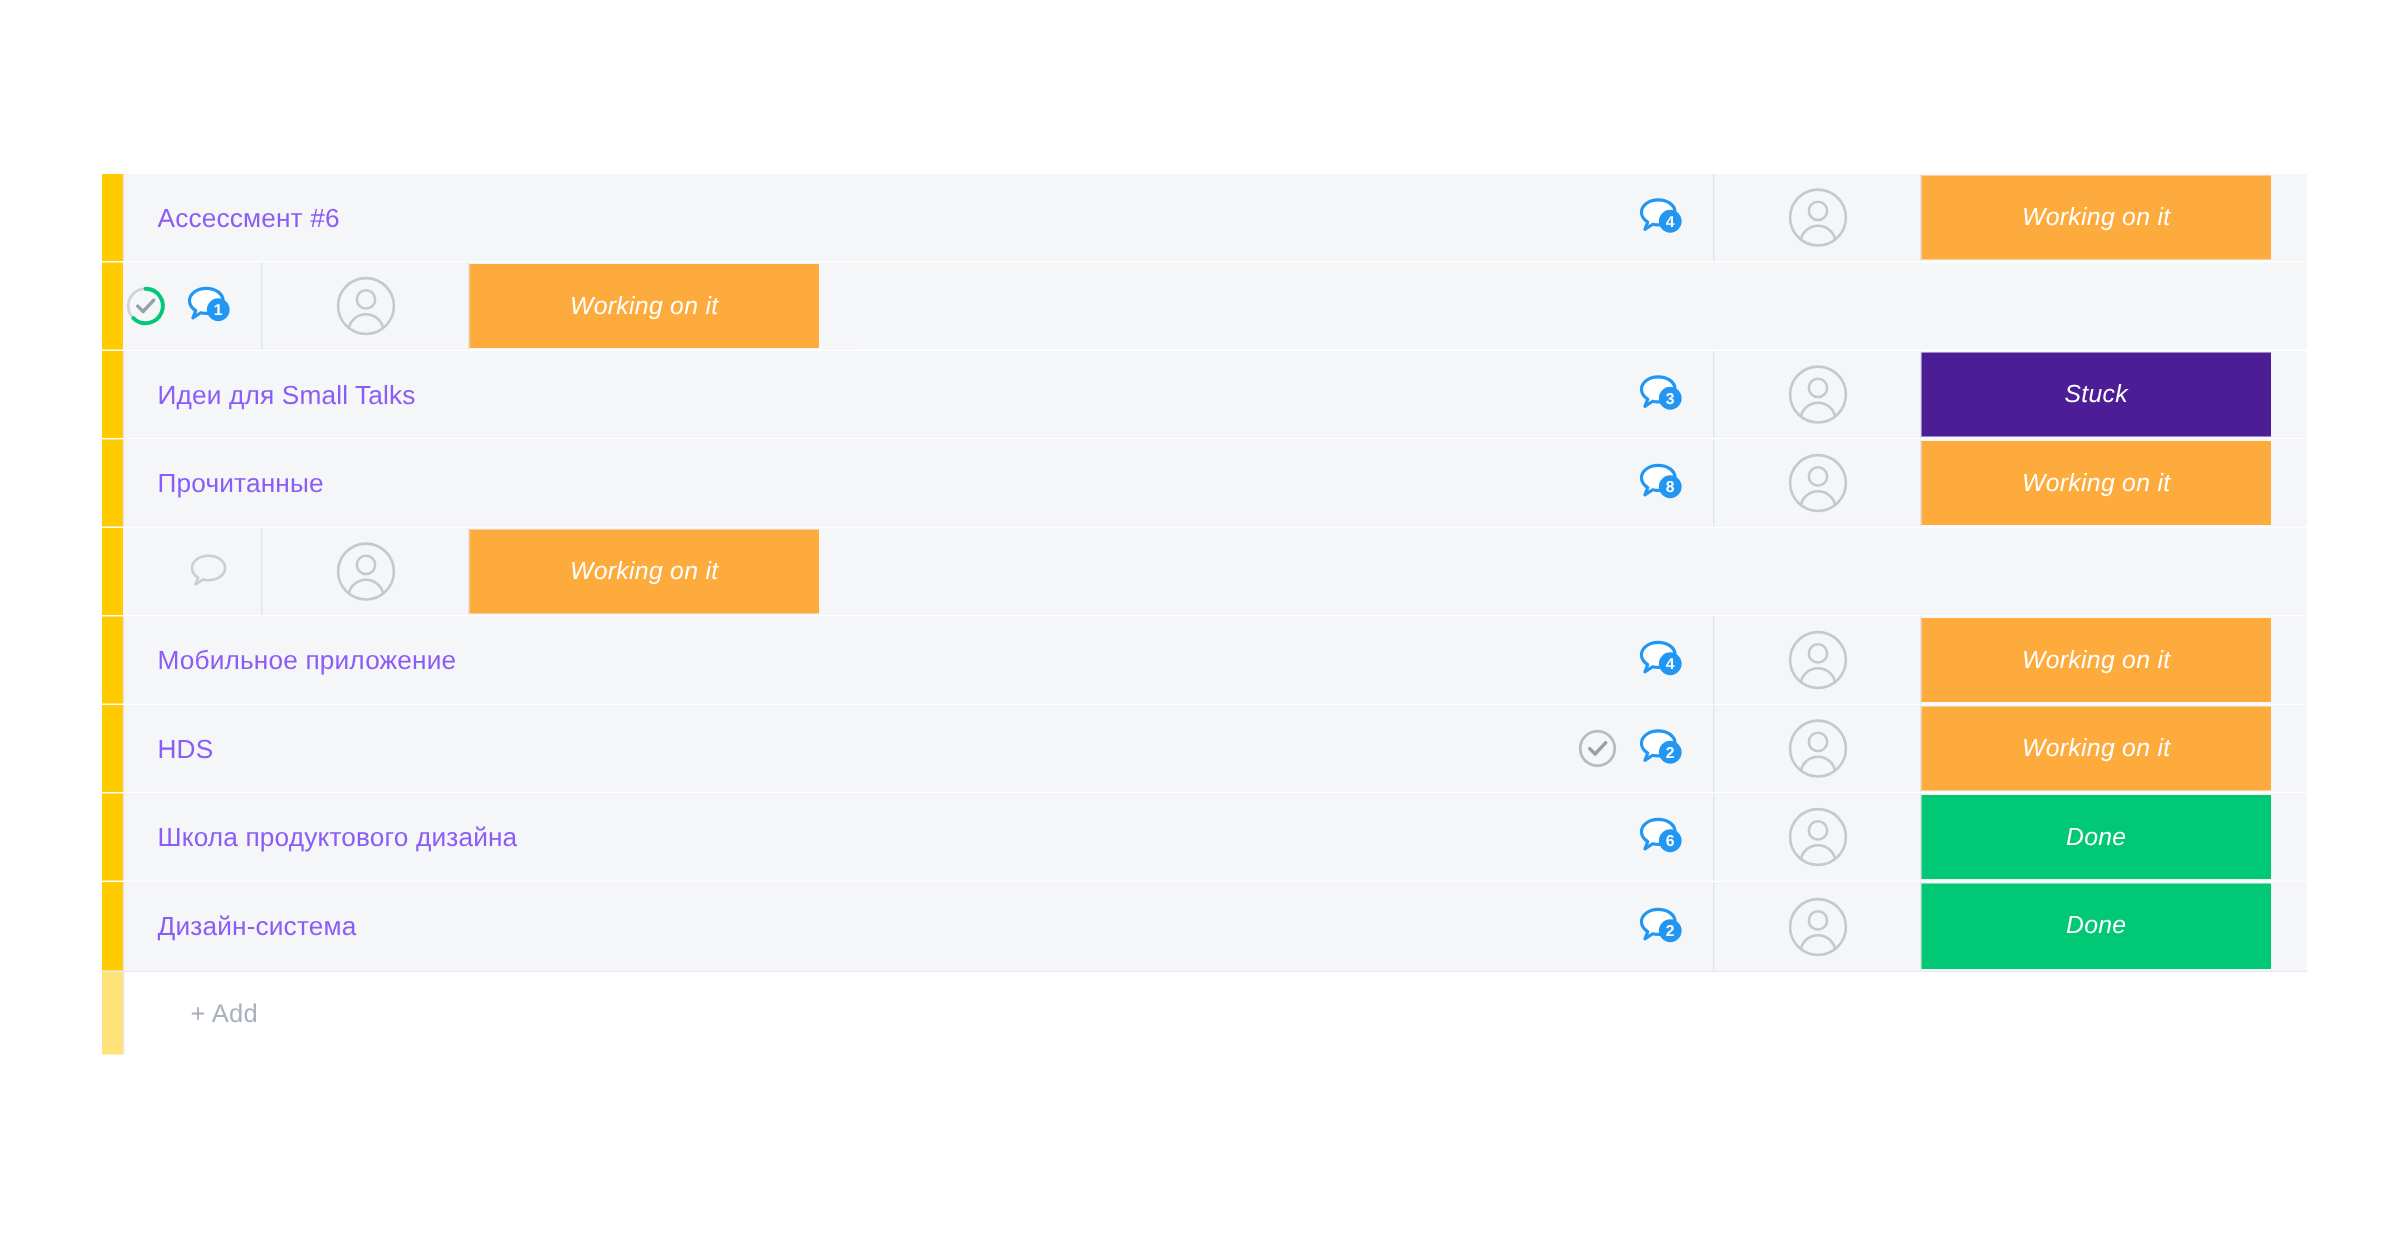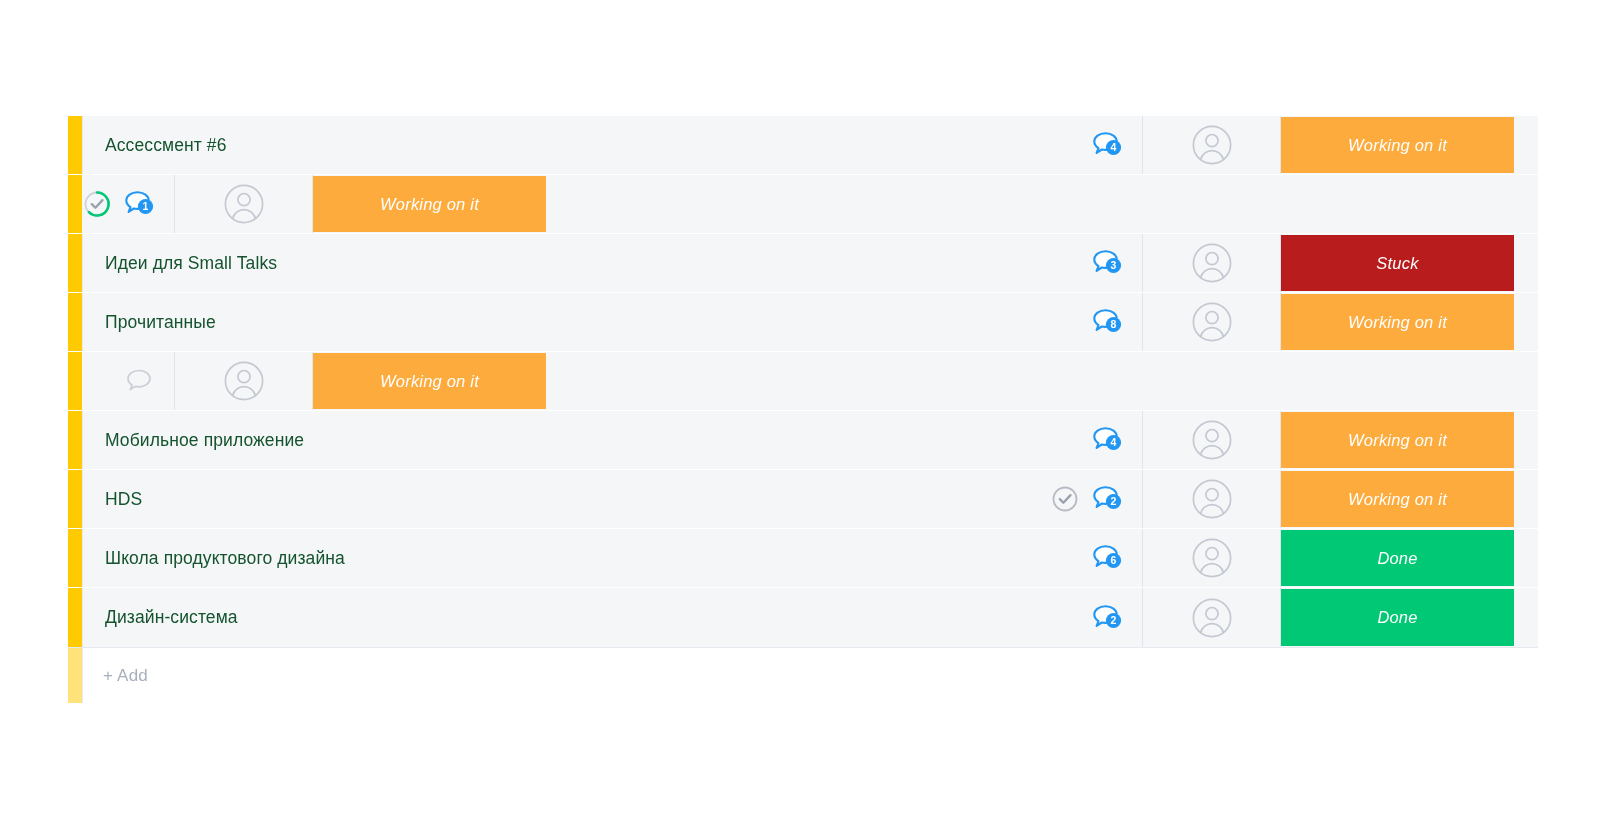--- a/index.html
+++ b/index.html
@@ -41,21 +41,21 @@
     display: flex;
     align-items: center;
     padding-left: 22px;
     border-left: 1px solid #e6e9ef;
     background: #f5f6f8;
     min-width: 0;
   }
 
   .row-name {
     font-size: 17.5px;
-    color: #14532d;
+    color: #8b5cf6;
     letter-spacing: 0.1px;
     white-space: nowrap;
     overflow: hidden;
     text-overflow: ellipsis;
   }
 
   
   .row-indicators {
     flex: 0 0 auto;
     display: flex;
@@ -109,21 +109,21 @@
   }
   .add-row-bar {
     width: 14px;
     flex: 0 0 14px;
     background: #ffe27a;
   }
   .add-row-cell {
     flex: 1 1 auto;
     display: flex;
     align-items: center;
-    padding-left: 20px;
+    padding-left: 44px;
     border-left: 1px solid #e6e9ef;
   }
   .add-row-label {
     font-size: 17px;
     color: #a9b0bd;
     letter-spacing: 0.2px;
   }
 
   svg { display: block; }
 </style>
@@ -203,21 +203,21 @@
           </div>
         </div>
         <div class="row-person-cell">
           <svg width="42" height="42" viewBox="0 0 42 42">
             <circle cx="21" cy="21" r="18.6" fill="none" stroke="#c3c8d1" stroke-width="1.7"></circle>
             <circle cx="21" cy="16.6" r="6.1" fill="none" stroke="#c3c8d1" stroke-width="1.7"></circle>
             <path d="M9.6 35.6 a11.7 11.7 0 0 1 22.8 0" fill="none" stroke="#c3c8d1" stroke-width="1.7"></path>
           </svg>
         </div>
         <div class="row-status-cell">
-          <div class="status-chip" style="background:#b91c1c">Stuck</div>
+          <div class="status-chip" style="background:#4c1d95">Stuck</div>
         </div>
       </div>
       <div class="row">
         <div class="row-color-bar" style="background:#ffcb00"></div>
         <div class="row-name-cell">
           <span class="row-name">Прочитанные</span>
         </div>
         <div class="row-indicators">
           <div class="check-slot"></div>
           <div class="chat-slot">

